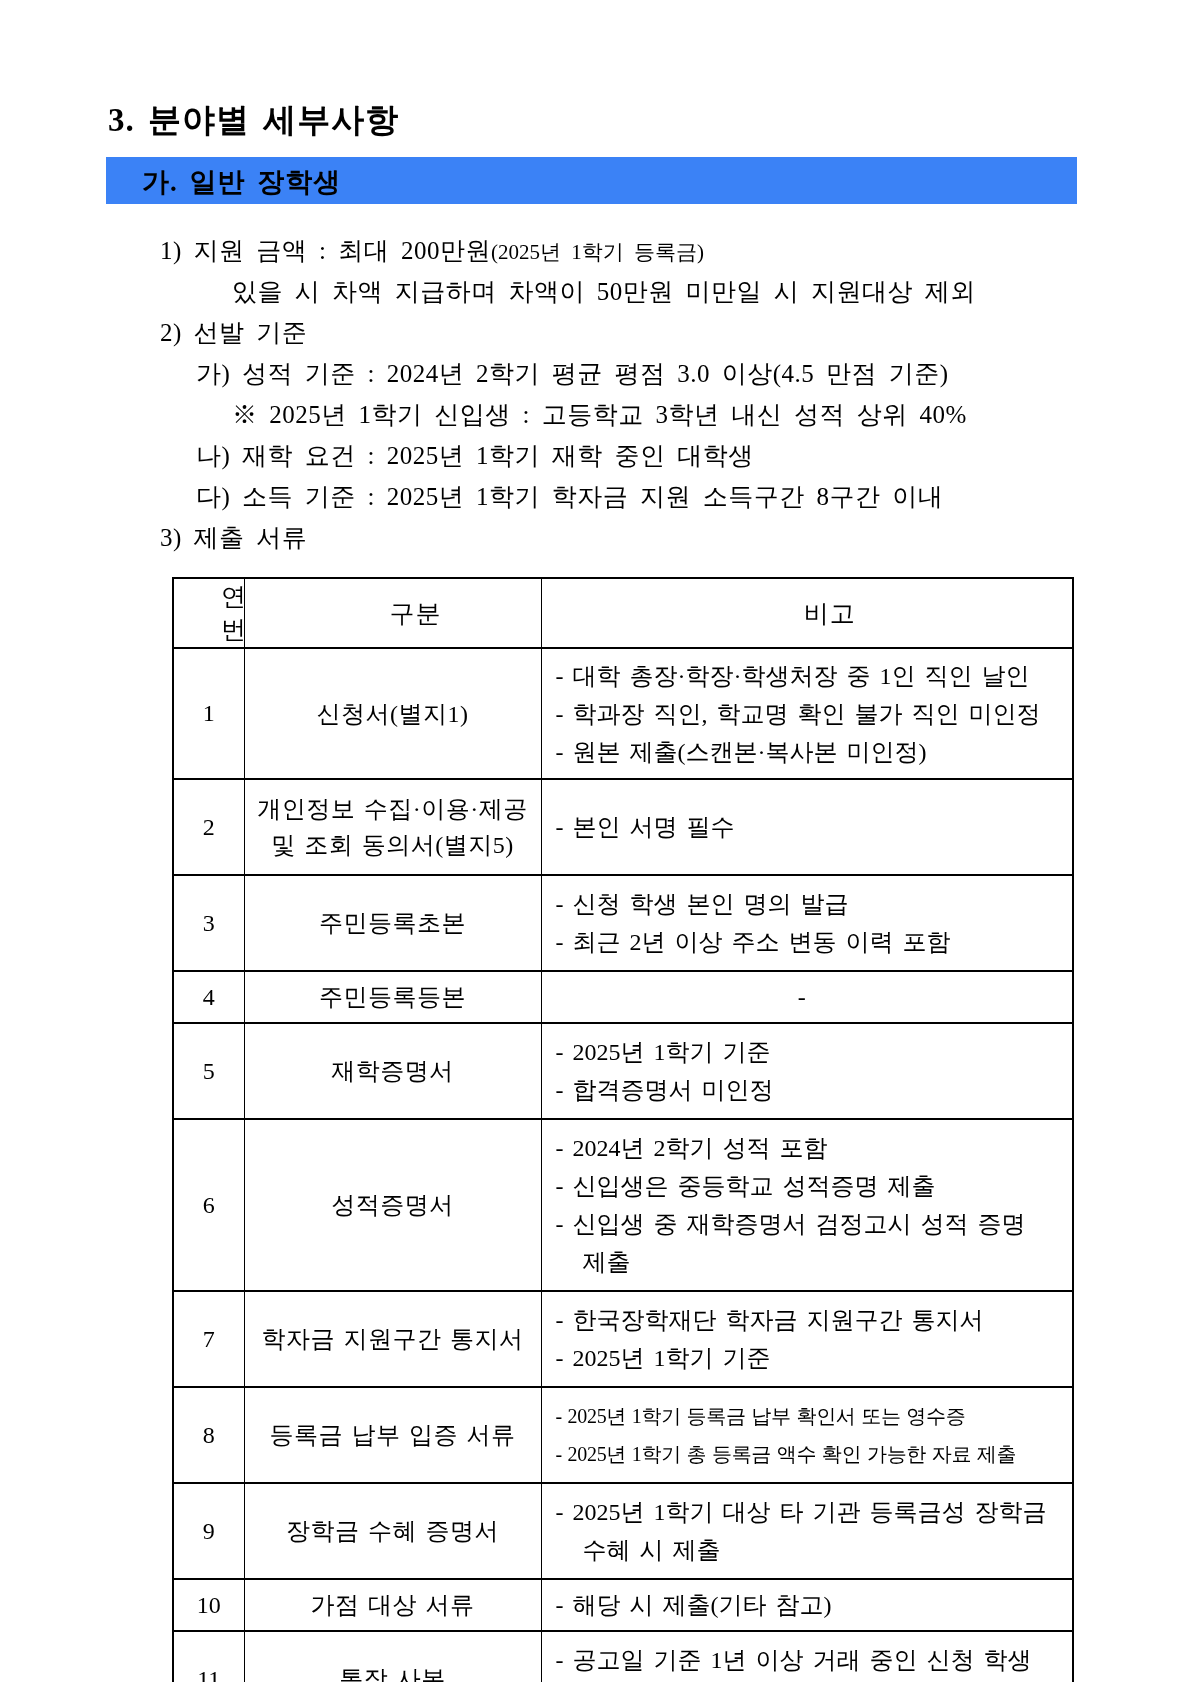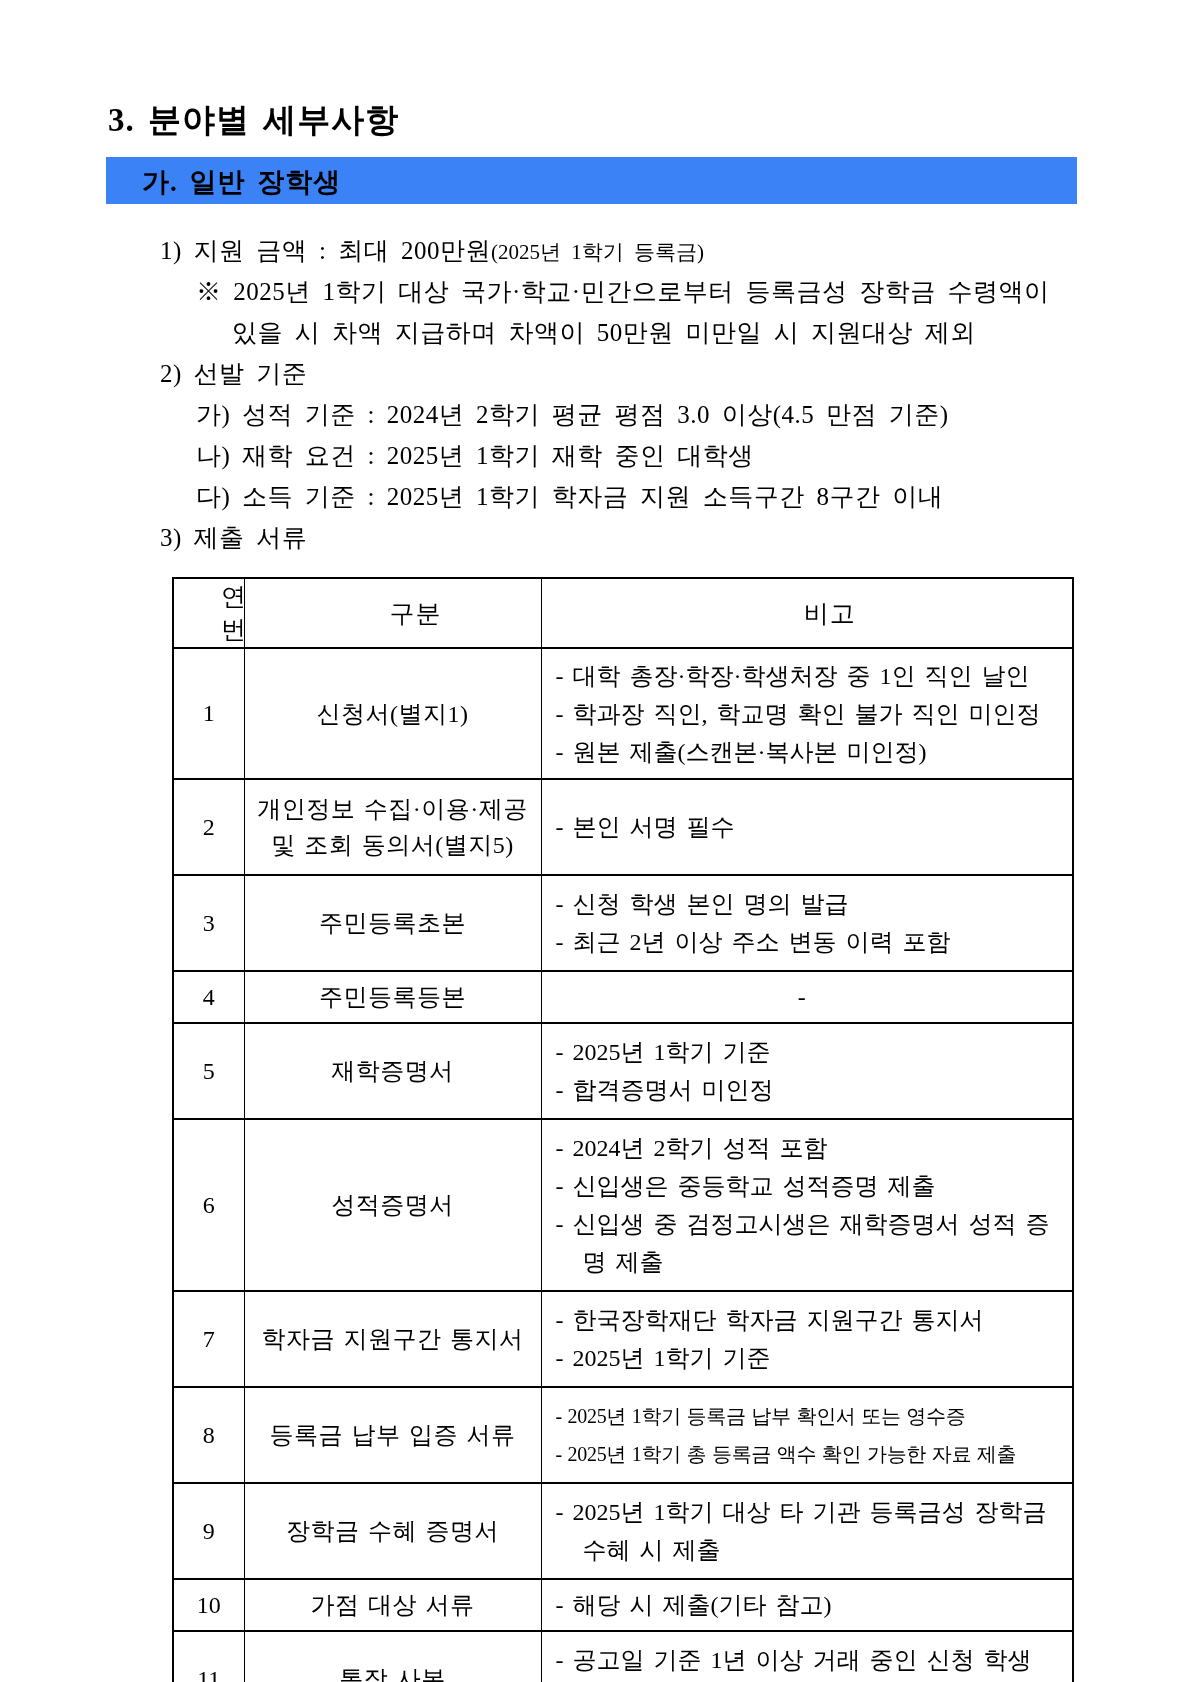--- a/index.html
+++ b/index.html
@@ -93,28 +93,28 @@
   <div class="doc-title">3. 분야별 세부사항</div>
 
   <div class="section-bar" style="background: #3b82f6;">
     <span class="section-text">가. 일반 장학생</span>
   </div>
 
   <div class="outline">
 
       <div class="oline lv0"><span>1) 지원 금액 : 최대 200만원</span><span class="small">(2025년 1학기 등록금)</span></div>
 
-      <div class="oline lv1"><span>※ 2025년 1학기 대상 국가·학교·민간으로부터 등록금성 장학금 수령액이</span><span class="small"></span></div>
 
       <div class="oline lv2"><span>있을 시 차액 지급하며 차액이 50만원 미만일 시 지원대상 제외</span><span class="small"></span></div>
 
       <div class="oline lv0"><span>2) 선발 기준</span><span class="small"></span></div>
 
       <div class="oline lv1"><span>가) 성적 기준 : 2024년 2학기 평균 평점 3.0 이상(4.5 만점 기준)</span><span class="small"></span></div>
 
+      <div class="oline lv2"><span>※ 2025년 1학기 신입생 : 고등학교 3학년 내신 성적 상위 40%</span><span class="small"></span></div>
 
       <div class="oline lv1"><span>나) 재학 요건 : 2025년 1학기 재학 중인 대학생</span><span class="small"></span></div>
 
       <div class="oline lv1"><span>다) 소득 기준 : 2025년 1학기 학자금 지원 소득구간 8구간 이내</span><span class="small"></span></div>
 
       <div class="oline lv0"><span>3) 제출 서류</span><span class="small"></span></div>
     </div>
 
   <table class="doc-table">
     <colgroup>
@@ -174,21 +174,21 @@
             <div class="rline">- 합격증명서 미인정</div>
           </td>
         </tr>
 
         <tr>
           <td class="no-cell">6</td>
           <td class="cat-cell">성적증명서</td>
           <td class="rem-cell">
             <div class="rline">- 2024년 2학기 성적 포함</div>
             <div class="rline">- 신입생은 중등학교 성적증명 제출</div>
-            <div class="rline">- 신입생 중 검정고시생은 재학증명서 성적 증명 제출</div>
+            <div class="rline">- 신입생 중 재학증명서 검정고시 성적 증명 제출</div>
           </td>
         </tr>
 
         <tr>
           <td class="no-cell">7</td>
           <td class="cat-cell">학자금 지원구간 통지서</td>
           <td class="rem-cell">
             <div class="rline">- 한국장학재단 학자금 지원구간 통지서</div>
             <div class="rline">- 2025년 1학기 기준</div>
           </td>

